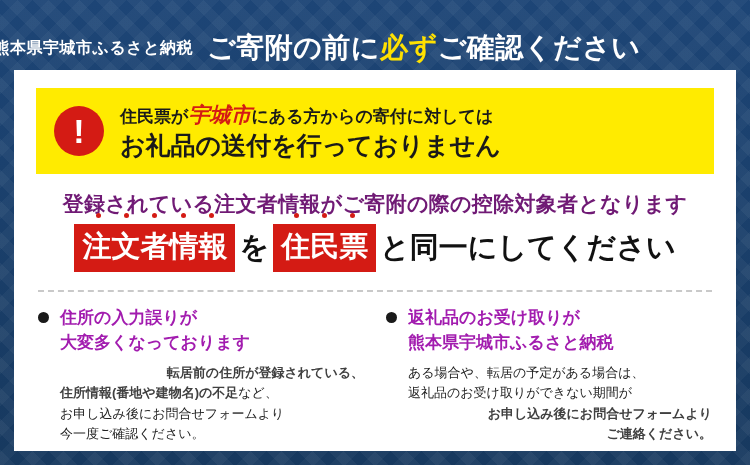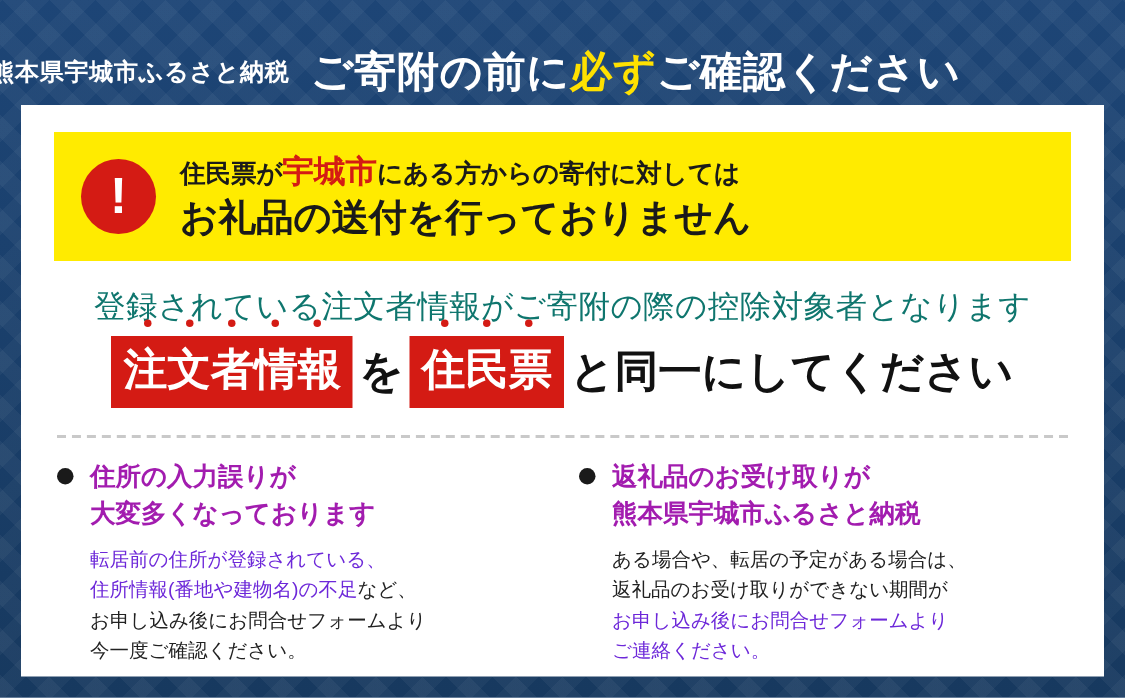--- a/index.html
+++ b/index.html
@@ -109,37 +109,38 @@
   }
   .alert-line1 {
     font-size: 17px;
     font-weight: bold;
     color: #1a1a1a;
     line-height: 1.35;
   }
   .alert-line1 .red {
     color: #d41b14;
     font-size: 21px;
+    font-style: italic;
   }
   .alert-line2 {
     font-size: 25px;
     font-weight: bold;
     color: #1a1a1a;
     line-height: 1.3;
   }
 
   
   .msg {
     margin: 16px 22px 0 22px;
     text-align: center;
   }
   .msg-line1 {
     font-size: 21px;
-    font-weight: normal;
-    color: #0f766e;
+    font-weight: bold;
+    color: #701a75;
     letter-spacing: 0.3px;
   }
   .msg-line2 {
     margin-top: 6px;
     font-size: 29px;
     font-weight: bold;
     color: #111111;
     display: flex;
     align-items: center;
     justify-content: center;
@@ -203,22 +204,23 @@
     color: #a21caf;
     line-height: 1.45;
   }
   .col-body {
     margin-top: 8px;
     font-size: 13px;
     line-height: 1.55;
     color: #222222;
   }
   .col-body .red {
-    color: #6d28d9;
-    font-weight: normal;
+    color: #404040;
+    font-weight: bold;
+    text-align: right;
   }
   .nowrap { white-space: nowrap; }
 </style>
 </head>
 <body>
 
 <div class="banner">
   <div class="bg-pattern"></div>
 
   <div class="header">

